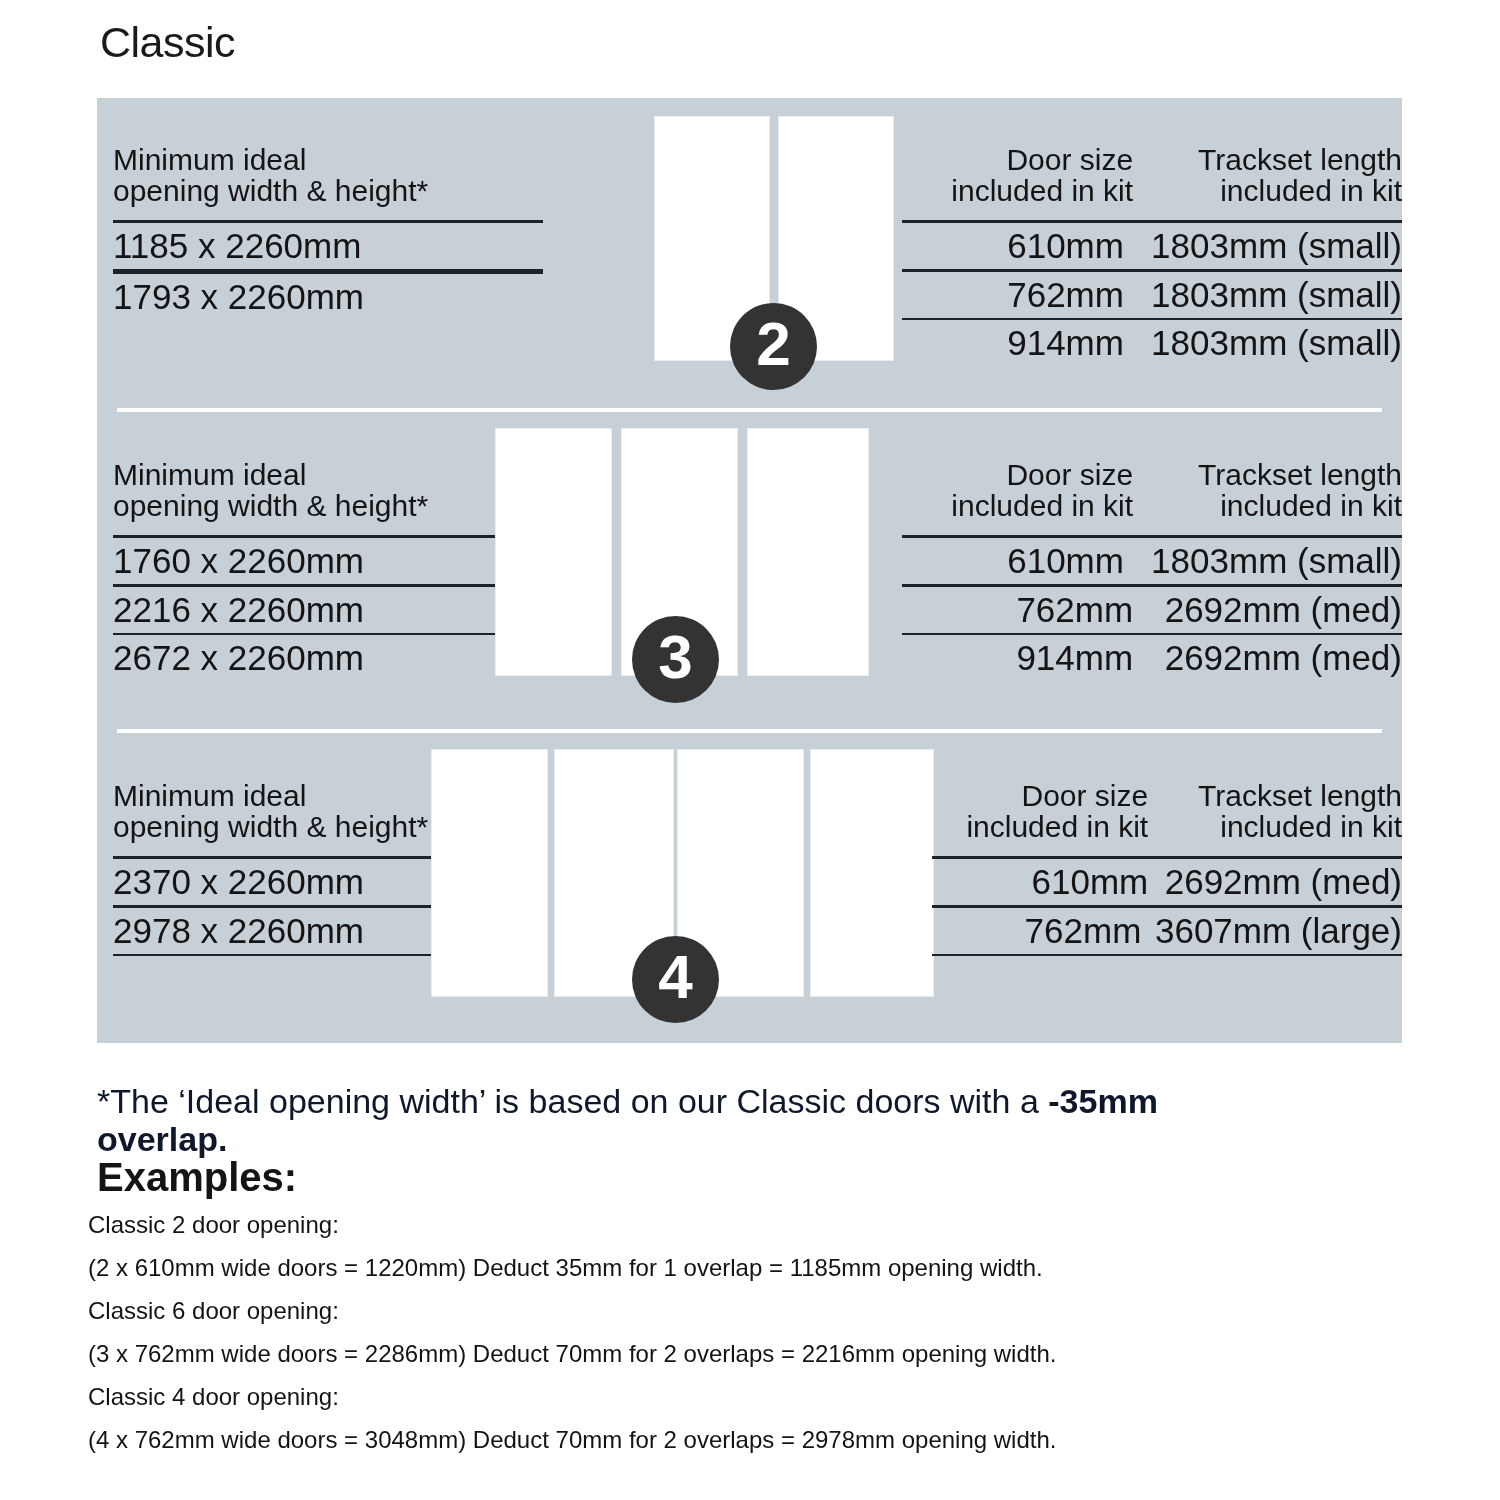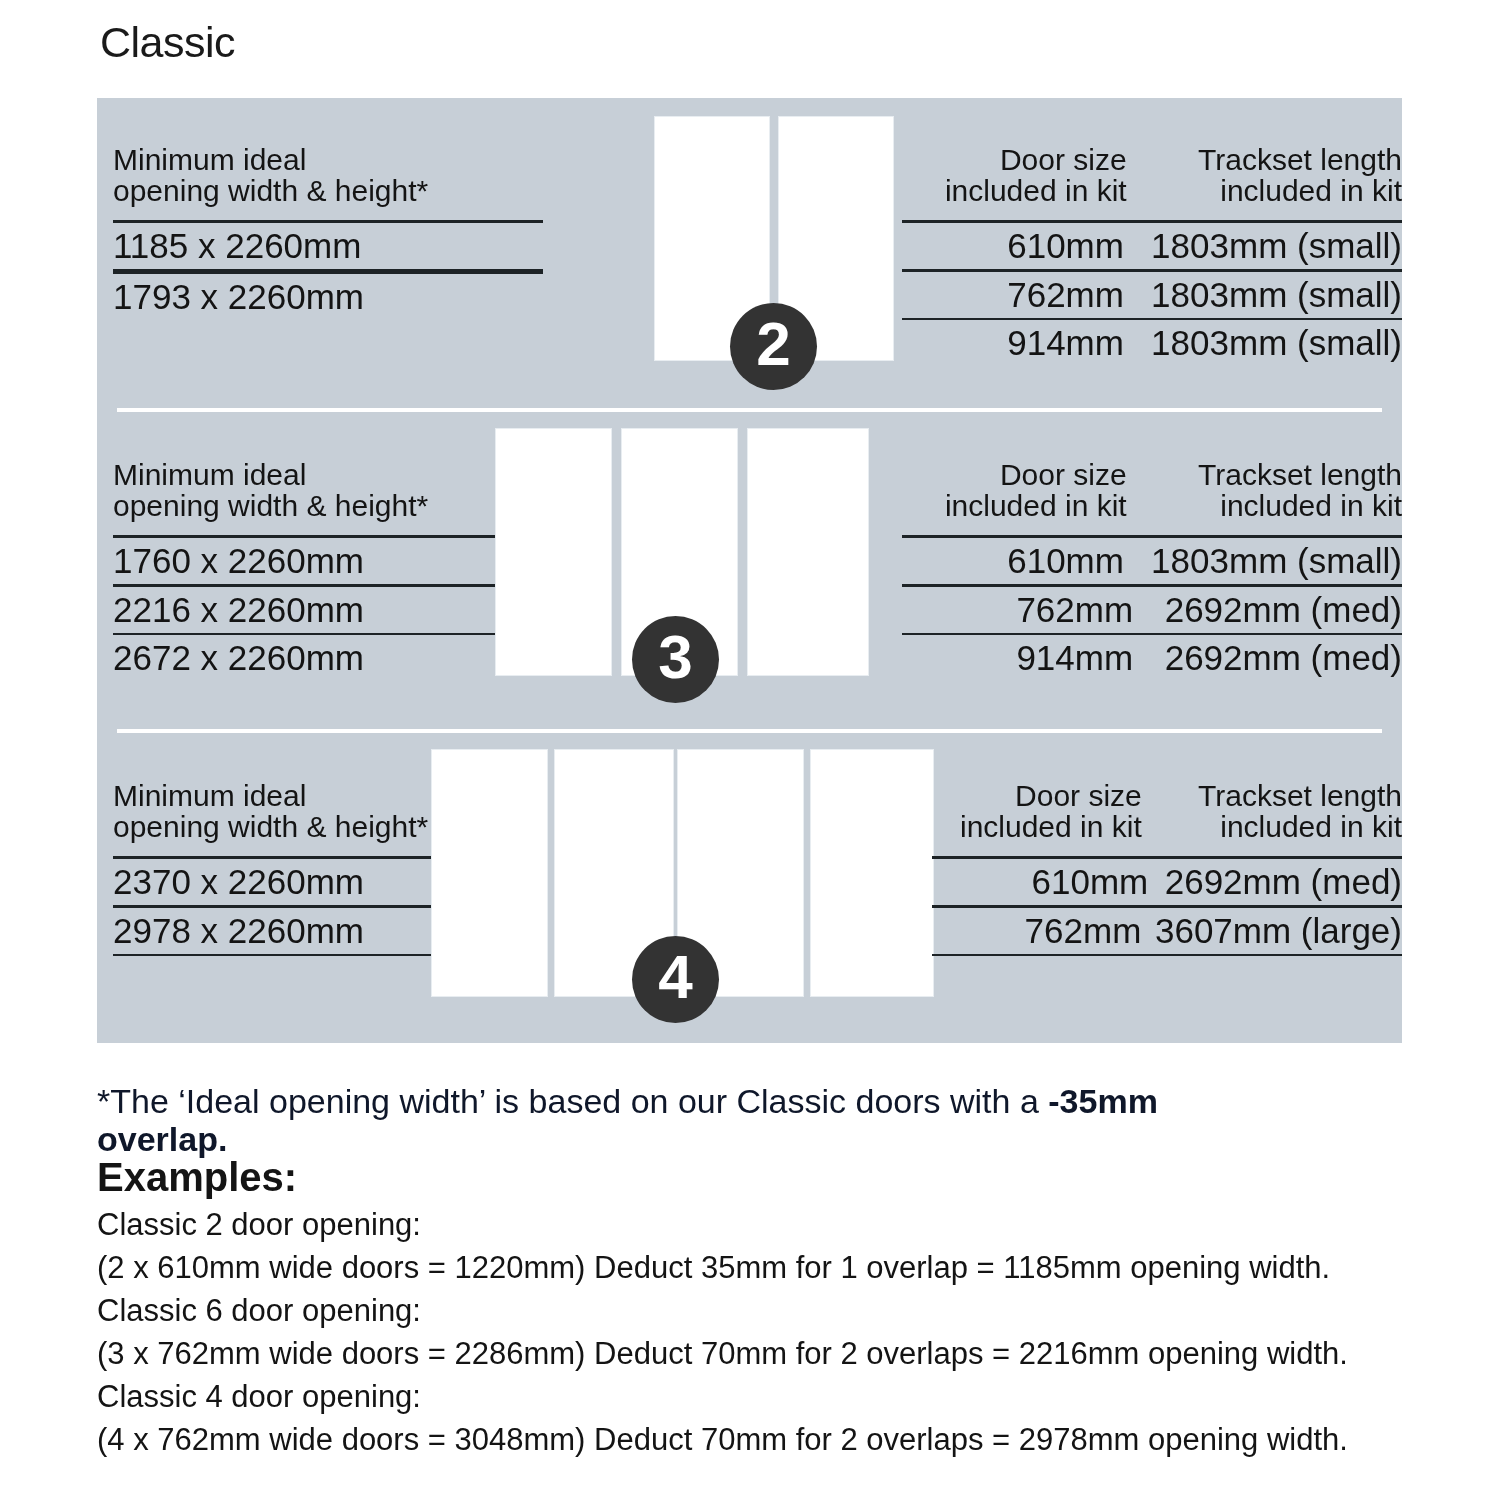--- a/index.html
+++ b/index.html
@@ -68,21 +68,21 @@
 
   .gap-head { height: 14px; }
 
   
   .col-right {
     position: absolute;
     top: 46px;
     display: flex;
     flex-direction: column;
   }
-  .rr-heads { display: flex; gap: 7px; }
+  .rr-heads { display: flex; }
   .rr-row   { display: flex; }
 
   .c-door  { width: 245px; text-align: right; }
   .c-track { width: 255px; text-align: right; }
   .gapcol  { width: 30px; }
 
   
   .doors { position: absolute; display: flex; }
   .door {
     background: #ffffff;
@@ -115,22 +115,22 @@
   .examples-head {
     position: absolute;
     left: 97px; top: 1155px;
     font-size: 40px;
     font-weight: 700;
     color: #141414;
   }
 
   .examples {
     position: absolute;
-    left: 97px; top: 1203px;
-    font-size: 31px;
+    left: 88px; top: 1203px;
+    font-size: 24px;
     line-height: 43px;
     color: #141414;
   }
   .examples div { white-space: nowrap; }
 </style>
 </head>
 <body>
 
 <div class="page">
 

